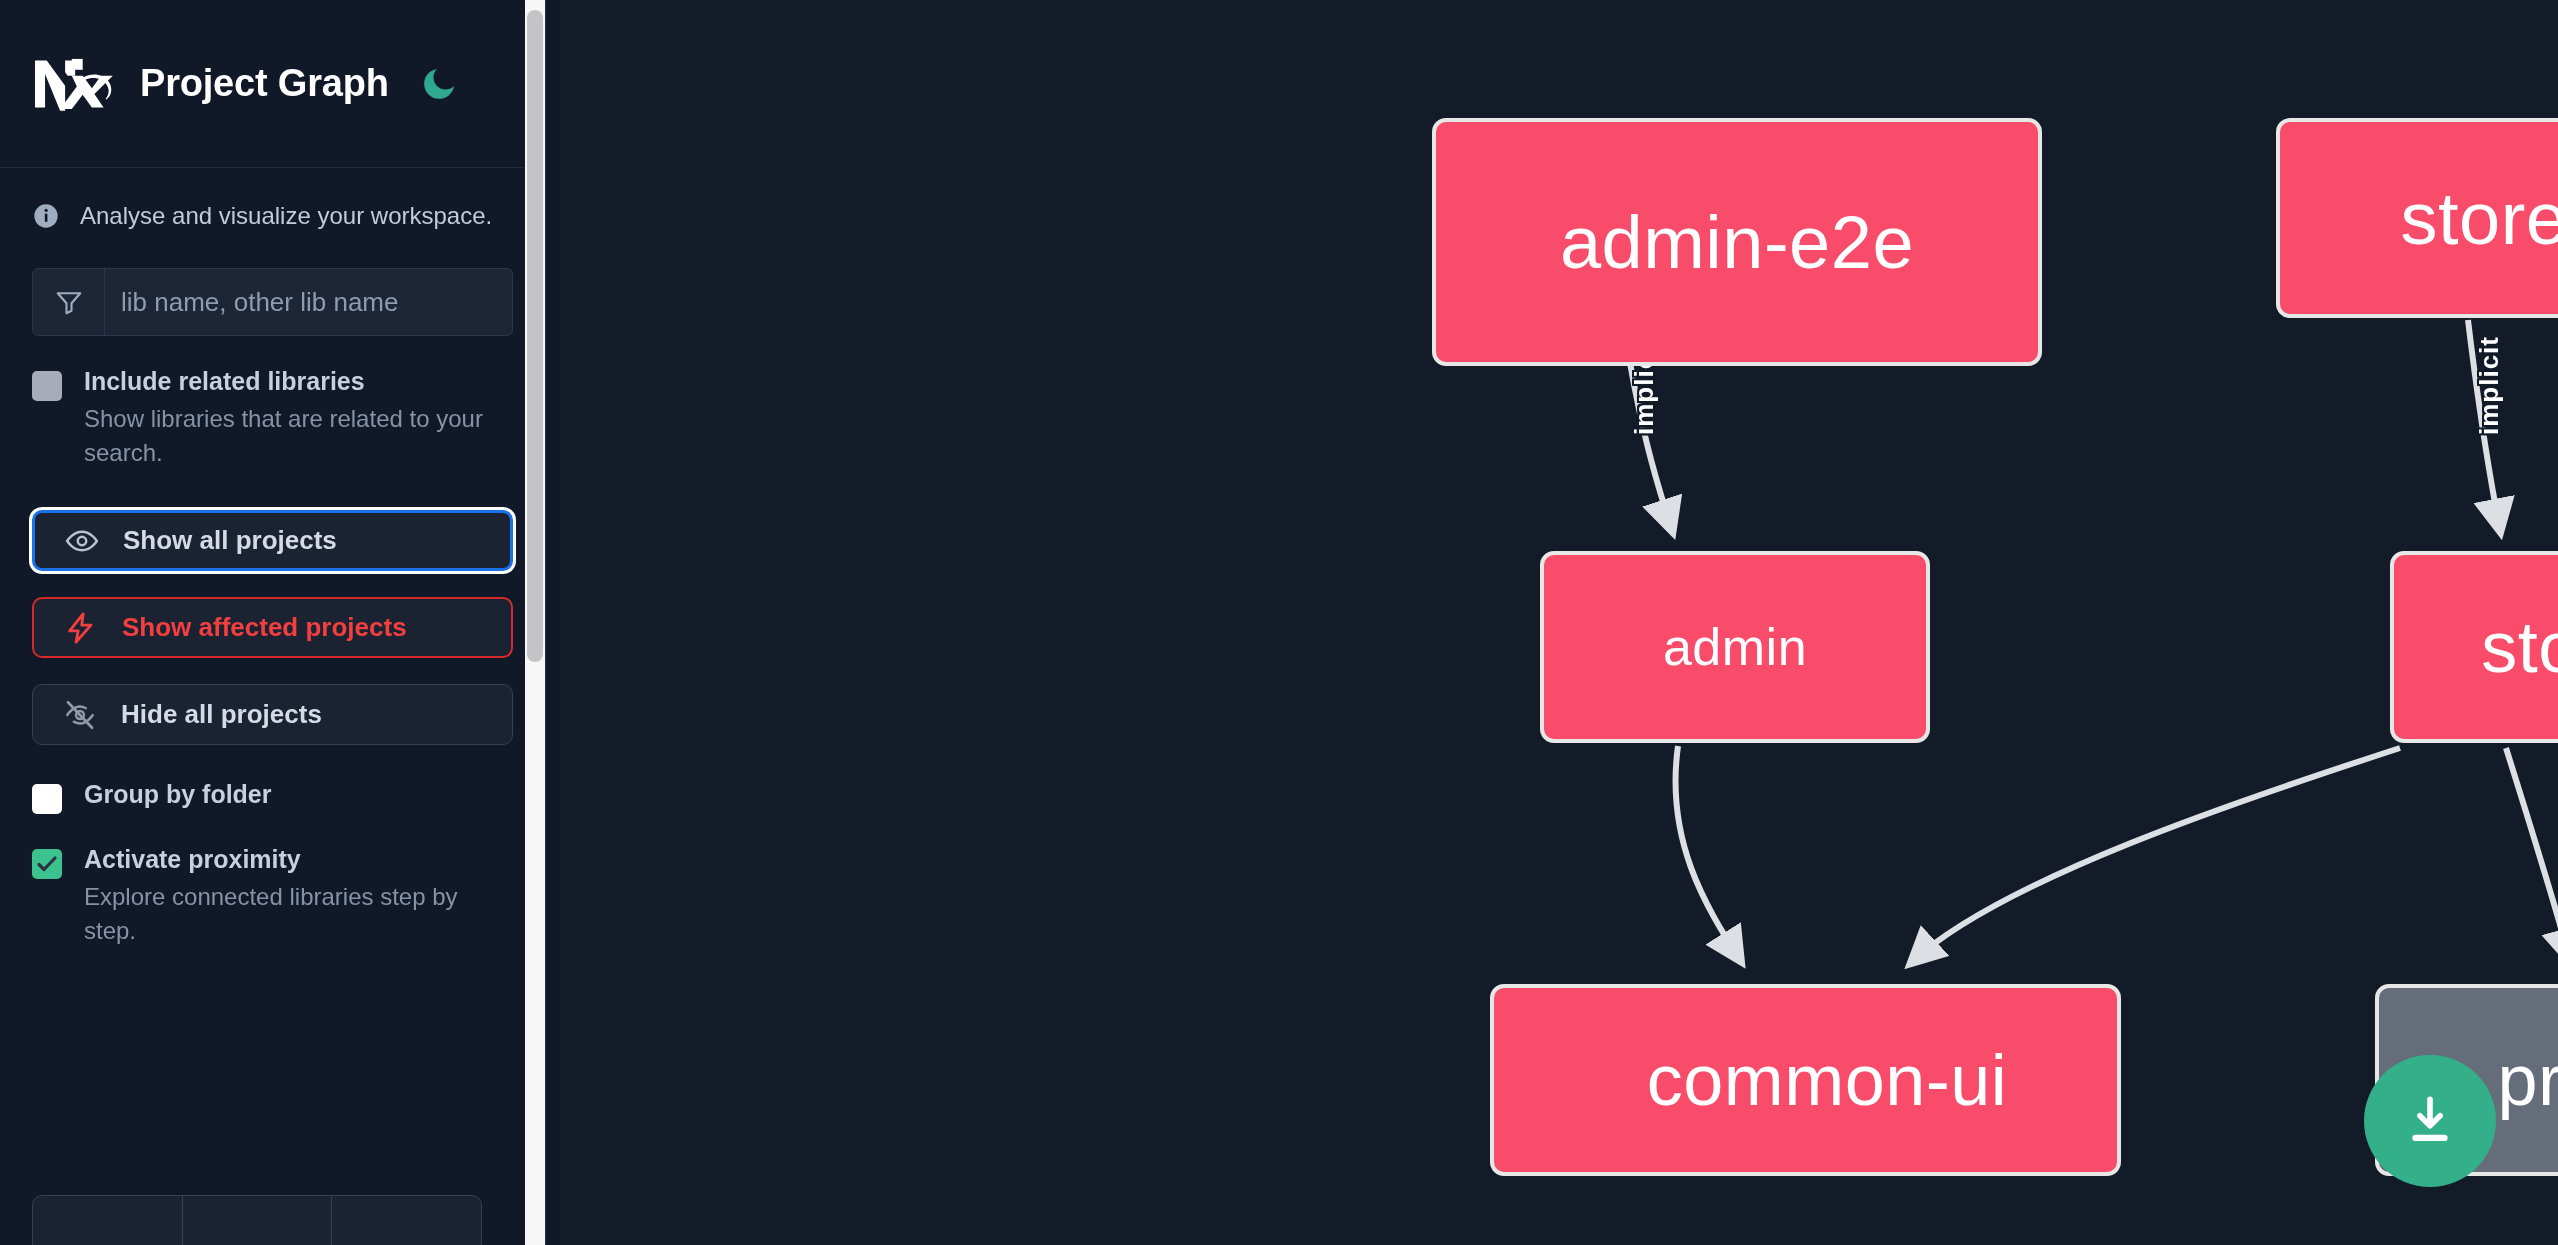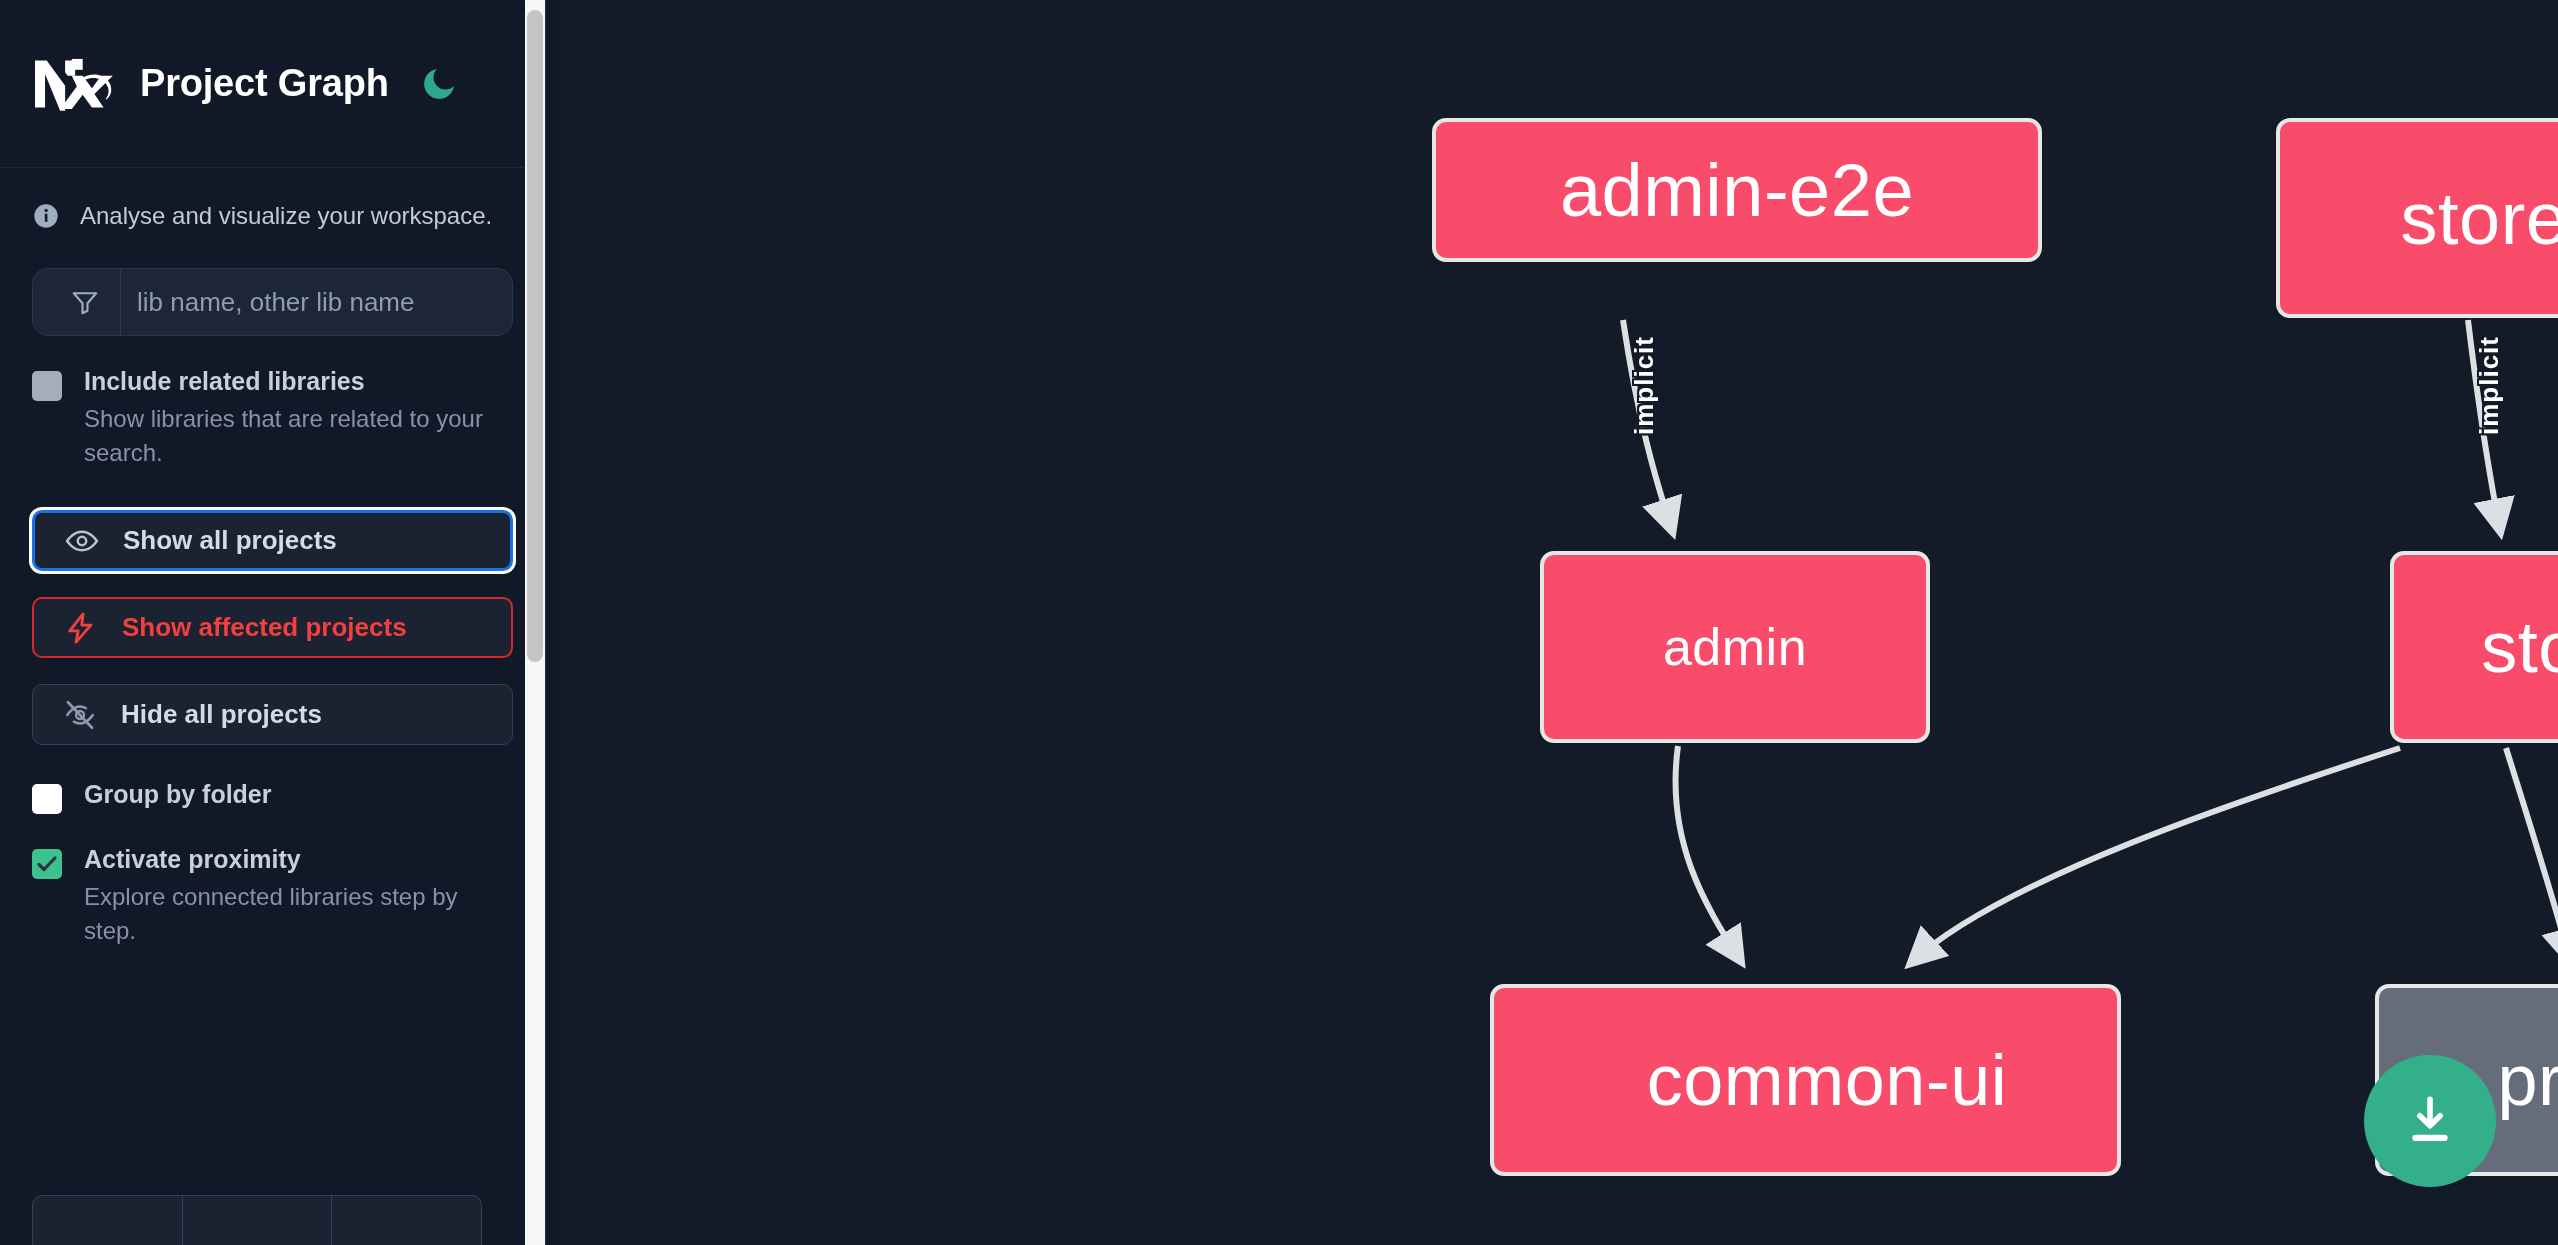--- a/index.html
+++ b/index.html
@@ -54,24 +54,23 @@
     margin-left: 20px;
     white-space: nowrap;
   }
 
   .filter-row {
     margin: 38px 32px 0 32px;
     height: 68px;
     background: #1d2636;
     border: 1px solid #2b3purple;
     border: 1px solid #2b374b;
-    border-radius: 16px;
+    border-radius: 6px;
     display: flex; align-items: stretch;
     overflow: hidden;
-    padding-left: 16px;
   }
   .filter-icon-box {
     width: 72px;
     display: flex; align-items: center; justify-content: center;
     border-right: 1px solid #2b374b;
     flex: 0 0 72px;
   }
   .filter-input {
     flex: 1 1 auto;
     background: transparent;
@@ -331,21 +330,21 @@
         <path d="M 1118 746 C 1105 840 1145 905 1180 960"></path>
         <path d="M 1840 748 C 1680 800 1440 880 1352 962"></path>
         <path d="M 1946 748 C 1975 840 1995 905 2010 960"></path>
       </g>
     </svg>
 
     <div class="edge-label" style="left:1035px;top:370px;transform:rotate(-90deg)">implicit</div>
     <div class="edge-label" style="left:1880px;top:370px;transform:rotate(-90deg)">implicit</div>
 
     <div id="node-layer">
-        <div class="gnode red" style="left: 872px; top: 118px; width: 610px; height: 144px; font-size: 74px;">
+        <div class="gnode red" style="left: 872px; top: 118px; width: 610px; height: 248px; font-size: 74px;">
           <span>admin-e2e</span>
         </div>
         <div class="gnode red" style="left: 1716px; top: 118px; width: 566px; height: 200px; font-size: 74px;">
           <span>store-e2e</span>
         </div>
         <div class="gnode red" style="left: 980px; top: 551px; width: 390px; height: 192px; font-size: 52px;">
           <span>admin</span>
         </div>
         <div class="gnode red" style="left: 1830px; top: 551px; width: 345px; height: 192px; font-size: 72px;">
           <span>store</span>

